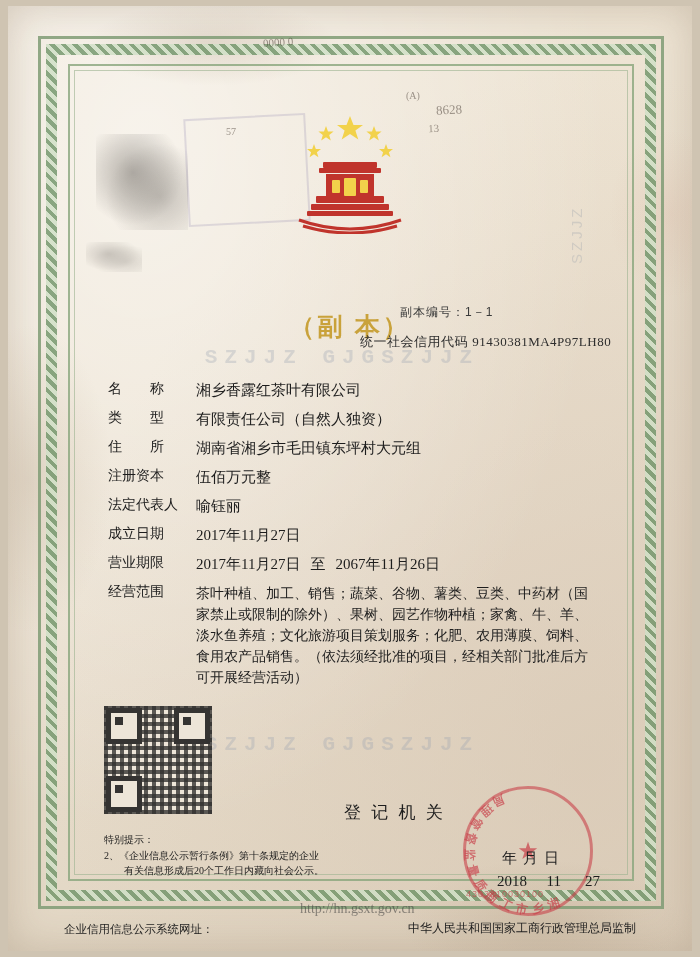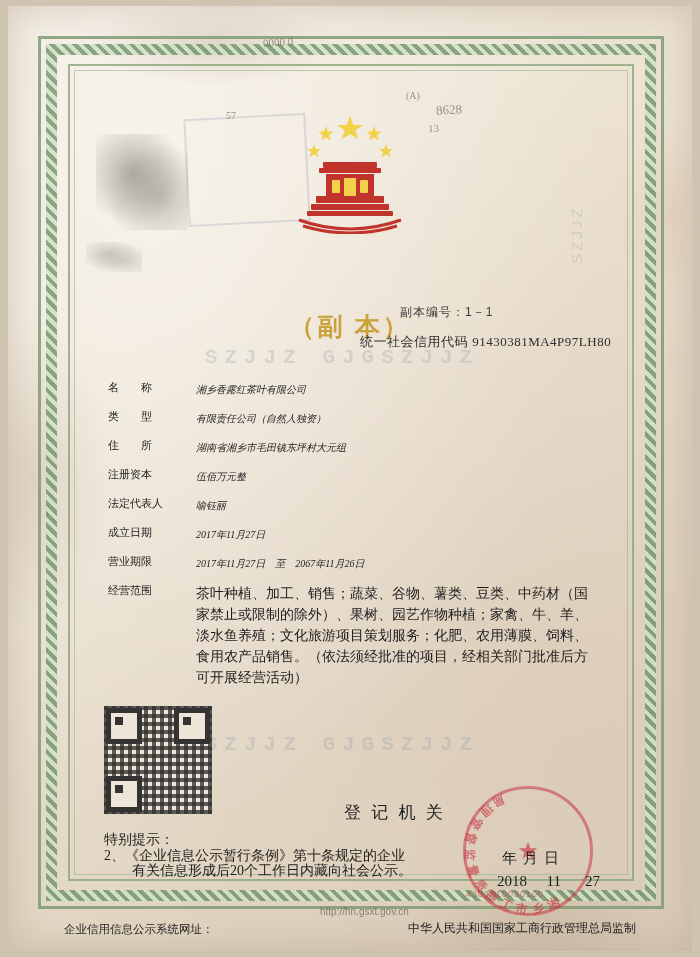--- a/index.html
+++ b/index.html
@@ -171,34 +171,33 @@
     right: 86px;
   }
   .field-row {
     display: flex;
     align-items: flex-start;
     margin-bottom: 9px;
   }
   .f-label {
     width: 88px;
     flex: 0 0 88px;
-    font-size: 11px;
+    font-size: 14px;
     color: #1d1d1d;
     letter-spacing: 0px;
     font-family: "Liberation Serif", serif;
     display: flex;
     justify-content: space-between;
   }
   .f-label.tight { letter-spacing: 0px; }
   .f-value {
-    font-size: 10px;
+    font-size: 15px;
     color: #1d1d1d;
     font-family: "Liberation Serif", serif;
     line-height: 20px;
-    font-style: italic;
   }
   .f-value.term span.mid {
     display: inline-block;
     padding: 0 10px;
   }
   .scope-value {
     font-size: 14px;
     line-height: 21px;
     color: #1d1d1d;
     font-family: "Liberation Serif", serif;
@@ -300,21 +299,21 @@
     text-align: left;
     font-size: 9px;
     letter-spacing: 1px;
     color: rgba(200,60,70,0.7);
   }
   
   .notes {
     position: absolute;
     left: 96px;
     top: 826px;
-    font-size: 14px;
+    font-size: 10px;
     line-height: 15px;
     color: #1d1d1d;
     font-family: "Liberation Serif", serif;
   }
   .notes .n-title { margin-bottom: 1px; }
   .footer-left {
     position: absolute;
     left: 56px;
     bottom: 14px;
     font-size: 11.5px;
@@ -326,24 +325,23 @@
     right: 56px;
     bottom: 14px;
     font-size: 12px;
     color: #1d1d1d;
     font-family: "Liberation Serif", serif;
   }
   .footer-url {
     position: absolute;
     left: 292px;
     bottom: 34px;
-    font-size: 10px;
+    font-size: 14px;
     color: rgba(60,60,60,0.55);
-    font-family: Liberation Sans, sans-serif;
-    margin-left: 20px;
+    font-family: Liberation Serif, serif;
   }
   
   .mark {
     position: absolute;
     color: rgba(80,70,60,0.55);
     font-size: 11px;
     font-family: "Liberation Serif", serif;
   }
   .smudge {
     position: absolute;
@@ -376,21 +374,21 @@
     <div class="frame-inner"></div>
     <div class="frame-inner2"></div>
 
     <div class="purple-stamp"></div>
     <div class="smudge" style="left:88px;top:128px;width:92px;height:96px;"></div>
     <div class="smudge" style="left:78px;top:236px;width:56px;height:30px;opacity:.4;"></div>
     <div class="mark" style="left:255px;top:30px;transform:rotate(-4deg);">0000 0</div>
     <div class="mark" style="left:428px;top:96px;font-size:13px;transform:rotate(-3deg);">8628</div>
     <div class="mark" style="left:420px;top:116px;transform:rotate(-2deg);">13</div>
     <div class="mark" style="left:398px;top:84px;font-size:10px;">(A)</div>
-    <div class="mark" style="left:218px;top:104px;font-size:10px;">57</div>
+    <div class="mark" style="left:218px;top:120px;font-size:10px;">57</div>
 
     <div class="watermark wm1">SZJJZ    GJGSZJJZ</div>
     <div class="watermark wm2">SZJJZ    GJGSZJJZ</div>
     <div class="wm-small" style="left:560px;top:258px;transform:rotate(-90deg);transform-origin:left top;">SZJJZ</div>
 
     <div class="emblem">
       <svg viewBox="0 0 134 126" width="134" height="126" aria-hidden="true">
         <g fill="#c0342c">
 
           <g fill="#f2d24b">

